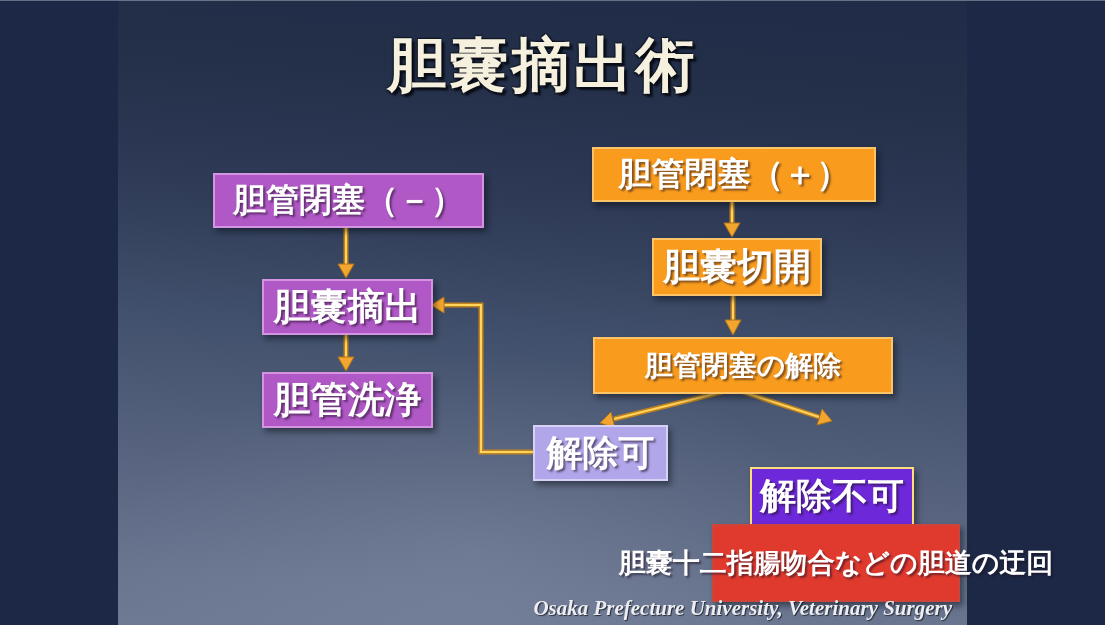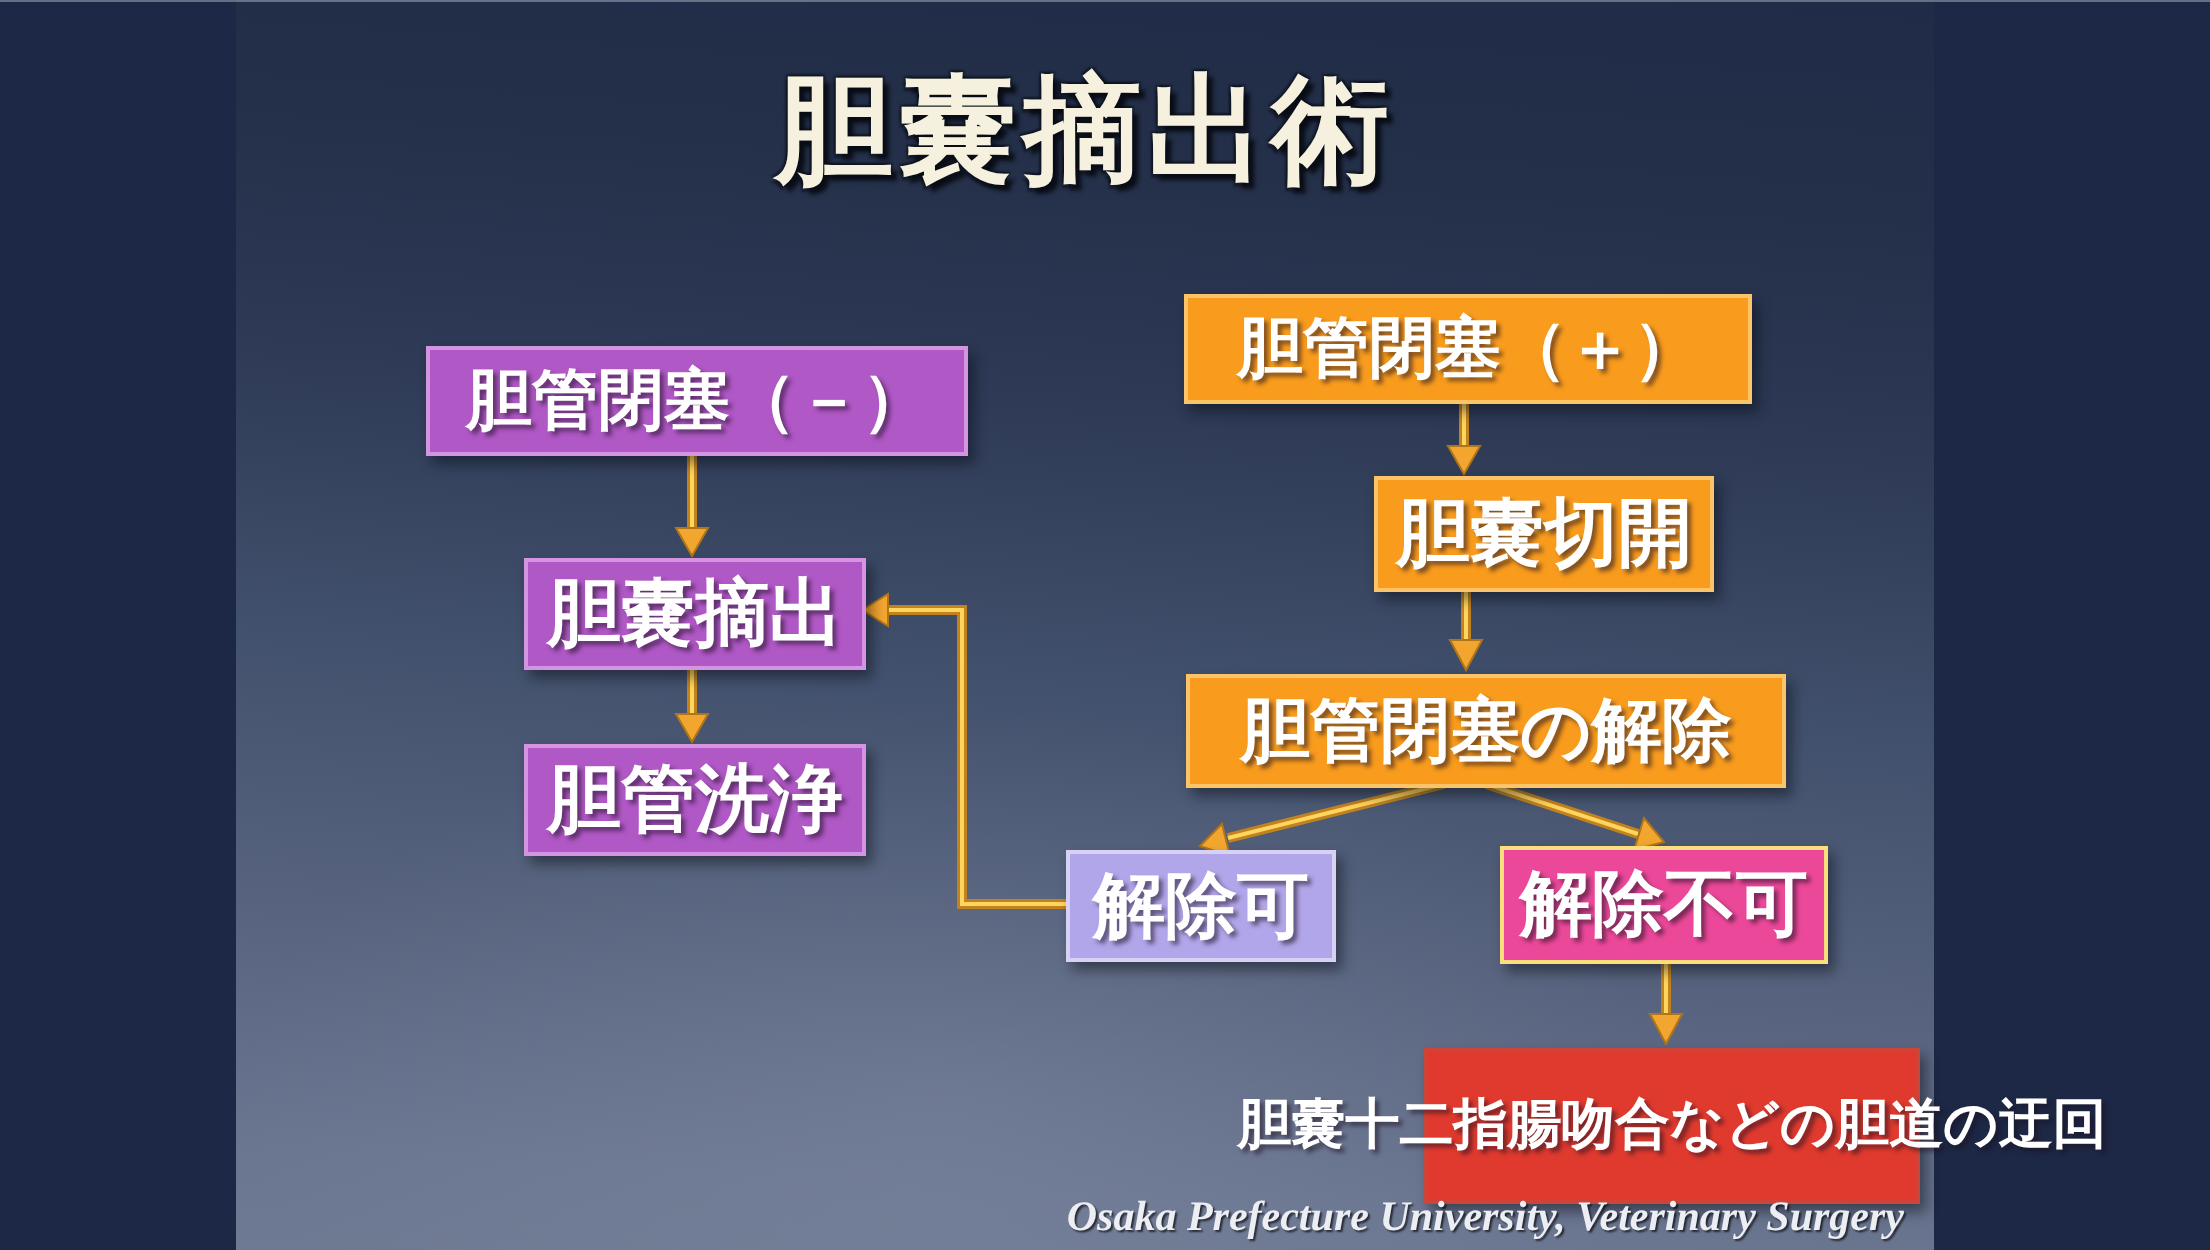--- a/index.html
+++ b/index.html
@@ -24,28 +24,28 @@
   }
   .box{
     position:absolute;display:flex;align-items:center;justify-content:center;
     color:#ffffff;font-weight:bold;white-space:nowrap;
     text-shadow:2px 2px 2px rgba(30,16,34,.55);
     box-shadow:3px 4px 6px rgba(5,8,16,.45);
   }
   .c-purple  {background:#b058c6;border:2px solid #d494e2;}
   .c-orange  {background:#f99c1d;border:2px solid #fcc469;}
   .c-lavender{background:#b2a6ea;border:2px solid #d8d1f6;text-align:center;}
-  .c-amber   {background:#ec4899;border:2px solid #fedd7c;}
+  .c-amber   {background:#6d28d9;border:2px solid #fedd7c;margin-top:44px;}
   .c-red     {background:#e03a2e;border:2px solid #ce4438;flex-direction:row;line-height:1.3;}
   #node-neg       {left:213px;top:147px;width:267px;height:51px;font-size:33px;margin-top:26px;}
   #node-pos       {left:592px;top:147px;width:280px;height:51px;font-size:33px;}
   #node-extract   {left:262px;top:279px;width:167px;height:52px;font-size:37px;}
   #node-wash      {left:262px;top:372px;width:167px;height:52px;font-size:37px;}
-  #node-incise    {left:652px;top:238px;width:166px;height:54px;font-size:37px;margin-left:35px;}
-  #node-release   {left:593px;top:337px;width:296px;height:53px;font-size:35px;}
+  #node-incise    {left:652px;top:238px;width:166px;height:54px;font-size:37px;}
+  #node-release   {left:593px;top:337px;width:296px;height:53px;font-size:28px;}
   #node-releasable{left:533px;top:425px;width:131px;height:52px;font-size:36px;}
   #node-notrel    {left:750px;top:423px;width:160px;height:55px;font-size:36px;}
   #node-bypass    {left:712px;top:524px;width:244px;height:74px;font-size:27px;}
   .credit{
     position:absolute;top:596px;right:153px;
     font-family:Liberation Serif, serif;font-style:italic;font-weight:bold;
     font-size:21px;color:#eceef4;text-shadow:1px 1px 1px rgba(0,0,0,.65);
   }
   svg.arrows{position:absolute;left:0;top:0;pointer-events:none;}
   .a-outer{stroke:#c2831f;stroke-width:5;fill:none;}

